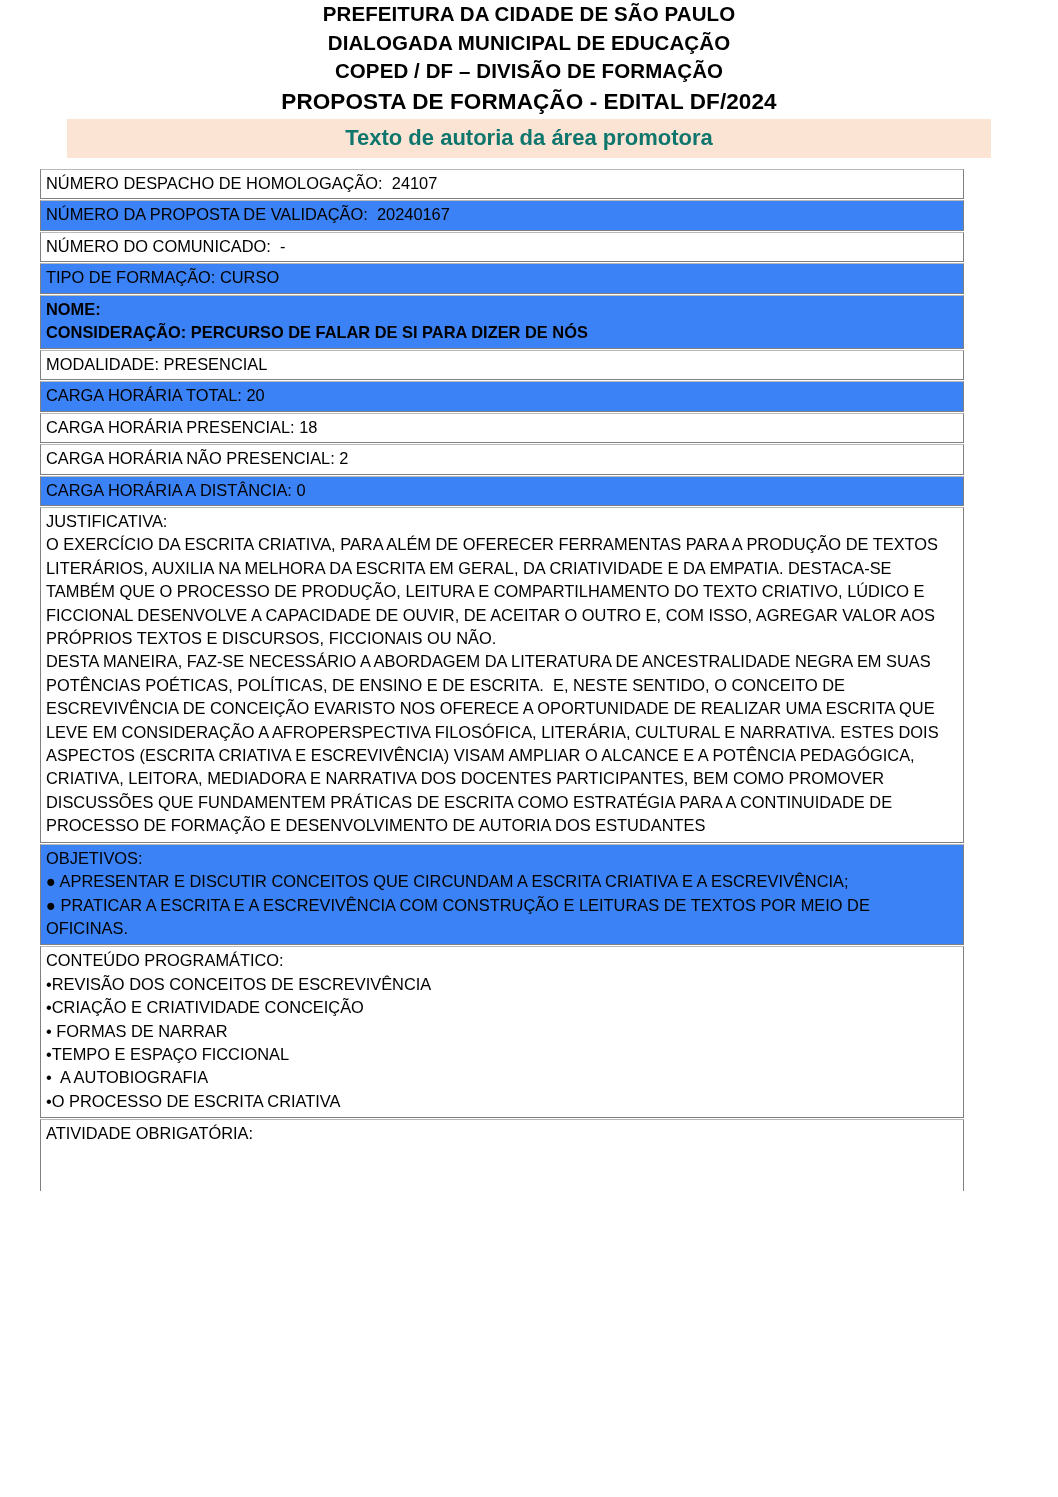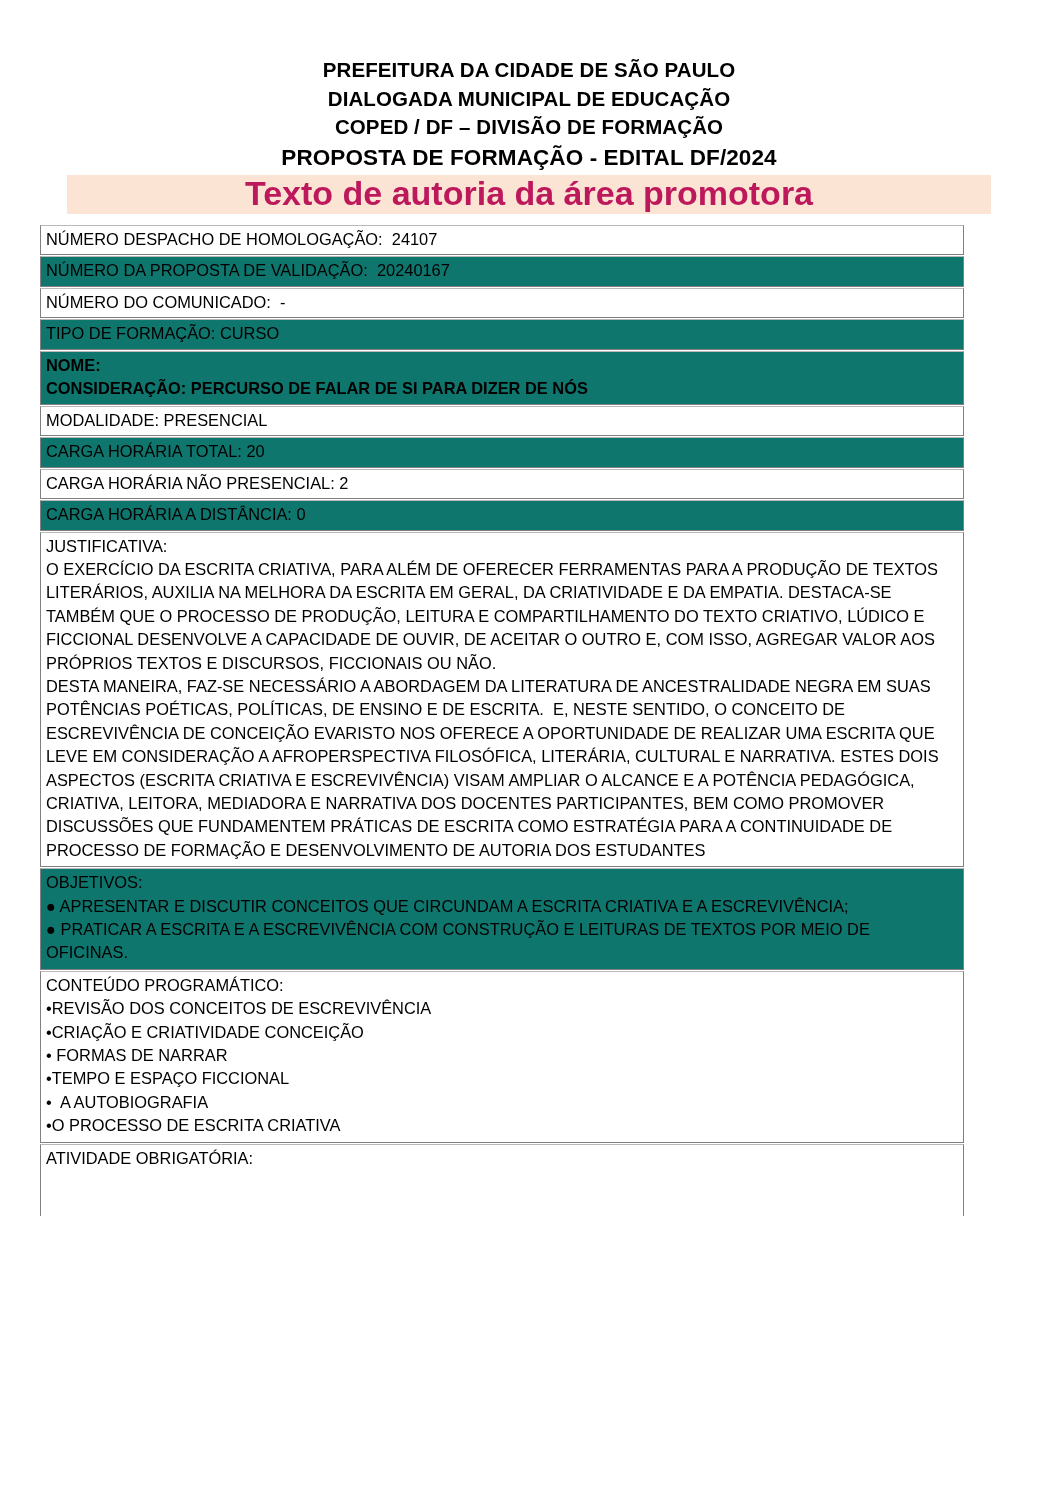--- a/index.html
+++ b/index.html
@@ -16,21 +16,20 @@
   }
   .page {
     position: relative;
     width: 1058px;
     height: 1497px;
     background: #ffffff;
   }
 
   
   .header {
-    padding-top: 56px;
     text-align: center;
   }
   .header-line {
     font-size: 20.5px;
     font-weight: bold;
     line-height: 28.5px;
     letter-spacing: 0.1px;
     color: #000;
   }
   .header-line.big {
@@ -41,23 +40,23 @@
   
   .banner {
     margin: 2px auto 0 auto;
     width: 924px;
     background: #fbe4d3;
     text-align: center;
     padding: 3px 0 5px 0;
     box-sizing: border-box;
   }
   .banner-text {
-    font-size: 34px;
+    font-size: 22px;
     font-weight: bold;
-    color: #be185d;
+    color: #0f766e;
     line-height: 31px;
   }
 
   
   .doc-table {
     width: 1052px;
     margin: 11px auto;
     border-collapse: separate;
     border-spacing: 0;
     padding-left: 40px;
@@ -66,21 +65,21 @@
     width: 924px;
     box-sizing: border-box;
     border: 1px solid #808080;
     border-top: 1px solid #b9b9b9;
     padding: 2px 4px 3px 5px;
     font-size: 16.4px;
     line-height: 23.5px;
     background: #ffffff;
     margin-top: 1px;
   }
-  .row.peach { background: #0f766e; }
+  .row.peach { background: #3b82f6; }
   .row.bold  { font-weight: bold; }
   .row p {
     margin: 0;
     padding: 0;
     white-space: pre-wrap;
   }
   .row.block { line-height: 23.4px; padding-bottom: 4px; }
   .row.last {
     border-bottom: none;
     min-height: 72px;
@@ -128,20 +127,23 @@
     </div>
 
     <div class="row">
       <p>MODALIDADE: PRESENCIAL</p>
     </div>
 
     <div class="row peach">
       <p>CARGA HORÁRIA TOTAL: 20</p>
     </div>
 
+    <div class="row">
+      <p>CARGA HORÁRIA PRESENCIAL: 18</p>
+    </div>
 
 
     <div class="row">
       <p>CARGA HORÁRIA NÃO PRESENCIAL: 2</p>
     </div>
 
     <div class="row peach">
       <p>CARGA HORÁRIA A DISTÂNCIA: 0</p>
     </div>
 

